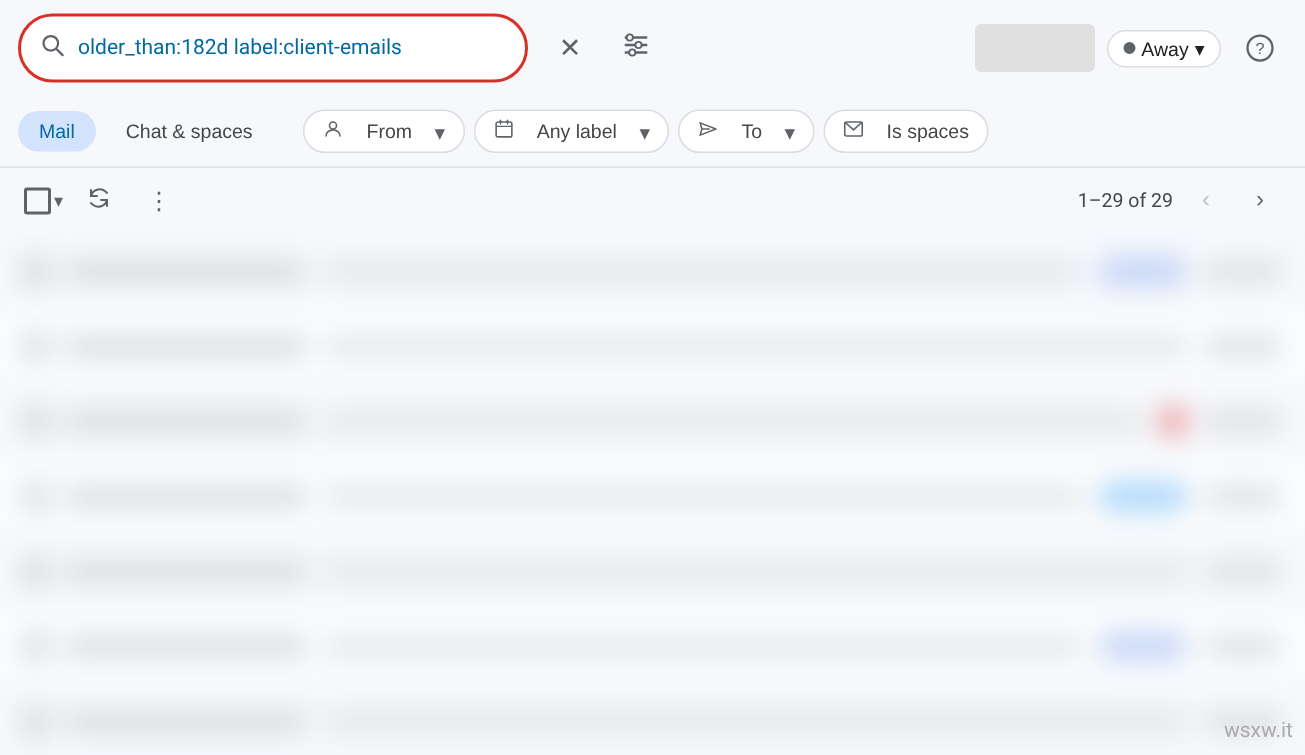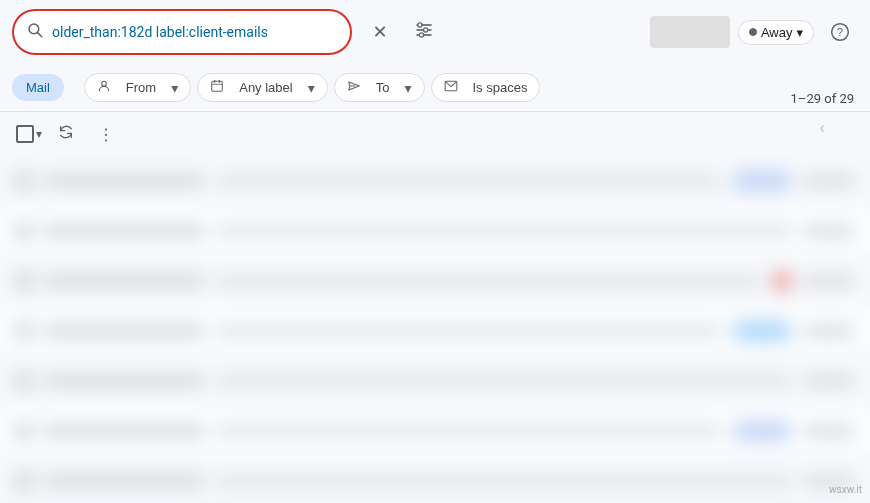--- a/index.html
+++ b/index.html
@@ -210,21 +210,20 @@
       font-size: 16px;
     }
 
     .pagination-info {
       margin-left: auto;
       display: flex;
       align-items: center;
       gap: 8px;
       font-size: 13px;
       color: #444746;
-      flex-direction: column;
     }
 
     .page-nav-btn {
       width: 28px;
       height: 28px;
       border-radius: 50%;
       border: none;
       background: transparent;
       cursor: pointer;
       display: flex;
@@ -313,21 +312,21 @@
       width: 50px;
       height: 12px;
       background: #ccc;
       border-radius: 3px;
     }
 
     .watermark {
       position: fixed;
       bottom: 8px;
       right: 8px;
-      font-size: 10px;
+      font-size: 14px;
       color: #aaa;
     }
   </style>
 </head>
 <body>
 
 <div class="top-bar">
   <div class="search-box">
     <span class="search-icon">
       <svg width="18" height="18" viewBox="0 0 24 24" fill="none">
@@ -369,20 +368,23 @@
         <text x="12" y="17" text-anchor="middle" font-size="13" fill="#5f6368" font-family="Arial">?</text>
       </svg>
     </button>
   </div>
 </div>
 
 <div class="filter-bar">
   <button class="tab-btn tab-mail">
     <span>Mail</span>
   </button>
+  <button class="tab-btn tab-chat">
+    <span>Chat &amp; spaces</span>
+  </button>
 
   <div style="width:8px;"></div>
 
   <button class="filter-chip">
     <span class="chip-icon">
       <svg width="14" height="14" viewBox="0 0 24 24" fill="none">
         <circle cx="12" cy="8" r="4" stroke="#5f6368" stroke-width="1.8"></circle>
         <path d="M4 20c0-4 3.6-7 8-7s8 3 8 7" stroke="#5f6368" stroke-width="1.8" stroke-linecap="round"></path>
       </svg>
     </span>

